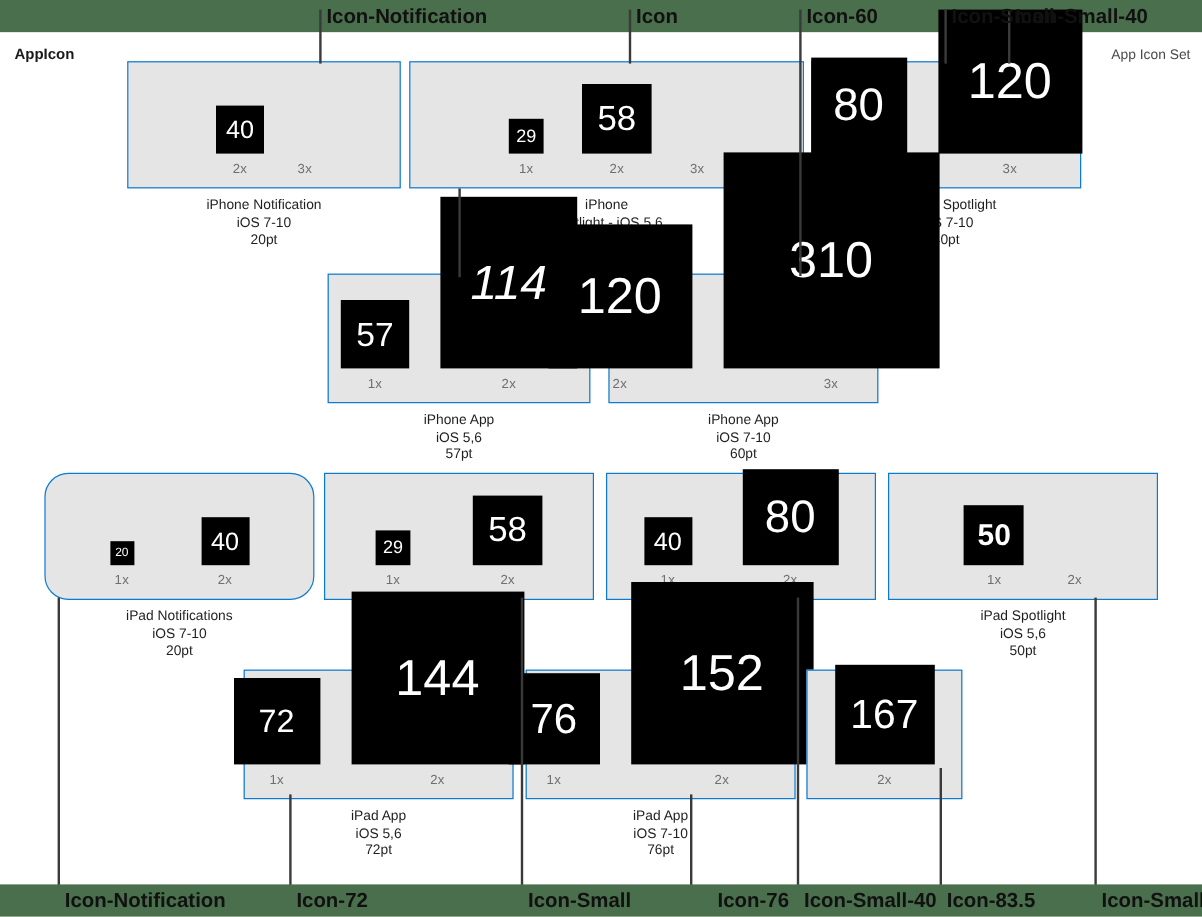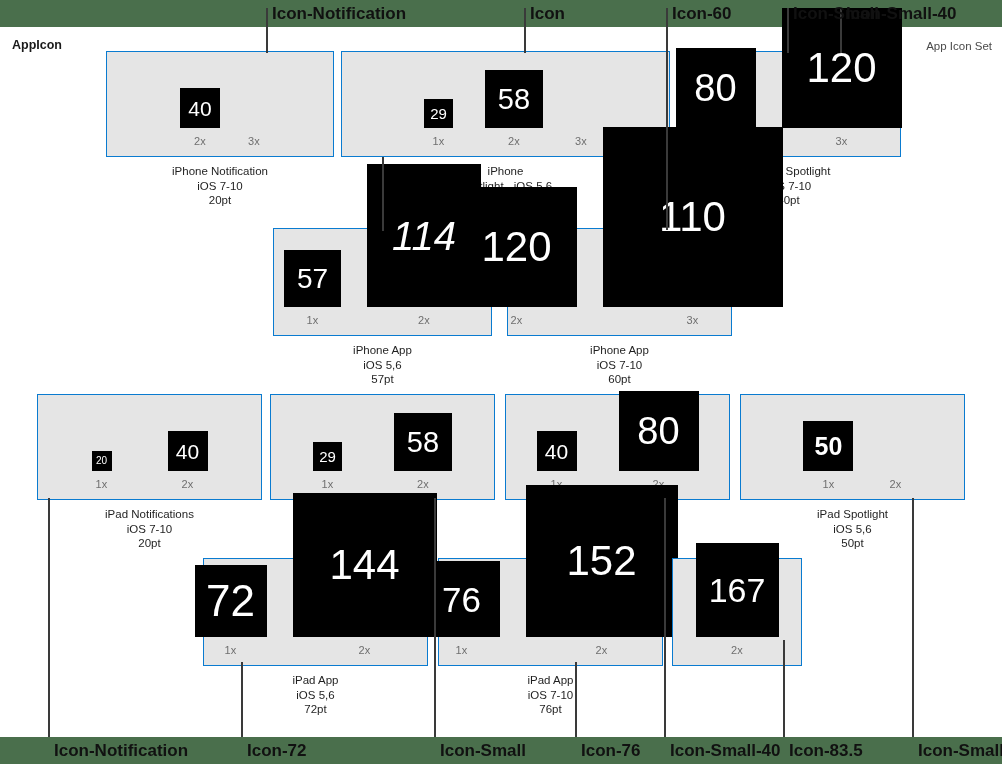--- a/index.html
+++ b/index.html
@@ -166,30 +166,30 @@
 iOS 5,6
 57pt</div>
     </div>
     <div class="group" style="left: 507px; top: 228px; width: 225px;">
       <div class="gbox" style="width: 225px; height: 108px; --gap: 26px;">
         <div class="slot">
           <div class="tile" style="width: 120px; height: 120px; font-size: 42px;">120</div>
           <div class="scale">2x</div>
         </div>
         <div class="slot">
-          <div class="tile" style="width: 180px; height: 180px; font-size: 42px;">110</div>
+          <div class="tile" style="width: 180px; height: 180px; font-size: 42px;">310</div>
           <div class="scale">3x</div>
         </div>
       </div>
       <div class="caption">iPhone App
 iOS 7-10
 60pt</div>
     </div>
     <div class="group" style="left: 37px; top: 394px; width: 225px;">
-      <div class="gbox" style="width: 225px; height: 106px; --gap: 56px;">
+      <div class="gbox" style="width: 225px; height: 106px; border-radius: 20px; --gap: 56px;">
         <div class="slot">
           <div class="tile" style="width: 20px; height: 20px; font-size: 10px;">20</div>
           <div class="scale">1x</div>
         </div>
         <div class="slot">
           <div class="tile" style="width: 40px; height: 40px; font-size: 21px;">40</div>
           <div class="scale">2x</div>
         </div>
       </div>
       <div class="caption">iPad Notifications
@@ -236,21 +236,21 @@
           <div class="scale">2x</div>
         </div>
       </div>
       <div class="caption">iPad Spotlight
 iOS 5,6
 50pt</div>
     </div>
     <div class="group" style="left: 203px; top: 558px; width: 225px;">
       <div class="gbox" style="width: 225px; height: 108px; --gap: 26px;">
         <div class="slot">
-          <div class="tile" style="width: 72px; height: 72px; font-size: 44px;">72</div>
+          <div class="tile" style="width: 72px; height: 72px; font-size: 27px;">72</div>
           <div class="scale">1x</div>
         </div>
         <div class="slot">
           <div class="tile" style="width: 144px; height: 144px; font-size: 42px;">144</div>
           <div class="scale">2x</div>
         </div>
       </div>
       <div class="caption">iPad App
 iOS 5,6
 72pt</div>
@@ -266,21 +266,21 @@
           <div class="scale">2x</div>
         </div>
       </div>
       <div class="caption">iPad App
 iOS 7-10
 76pt</div>
     </div>
     <div class="group" style="left: 672px; top: 558px; width: 130px;">
       <div class="gbox" style="width: 130px; height: 108px; --gap: 20px;">
         <div class="slot">
-          <div class="tile" style="width: 83px; height: 94px; font-size: 34px;">167</div>
+          <div class="tile" style="width: 83px; height: 83px; font-size: 34px;">167</div>
           <div class="scale">2x</div>
         </div>
       </div>
     </div>
   </div>
 <div id="leaders-layer">
     <div class="leader" style="left: 266px; top: 8px; height: 45px; background: rgb(58, 58, 58);"></div>
     <div class="leader" style="left: 524px; top: 8px; height: 45px; background: rgb(58, 58, 58);"></div>
     <div class="leader" style="left: 787px; top: 8px; height: 45px; background: rgb(58, 58, 58);"></div>
     <div class="leader" style="left: 666px; top: 8px; height: 222px; background: rgb(58, 58, 58);"></div>
@@ -301,17 +301,17 @@
     <div class="band-label" style="left: 272px; top: 0px;">Icon-Notification</div>
     <div class="band-label" style="left: 530px; top: 0px;">Icon</div>
     <div class="band-label" style="left: 793px; top: 0px;">Icon-Small</div>
     <div class="band-label" style="left: 672px; top: 0px;">Icon-60</div>
     <div class="band-label" style="left: 846px; top: 0px;">Icon-Small-40</div>
   </div>
 <div id="bottom-labels-layer">
     <div class="band-label" style="left: 54px; top: 737px;">Icon-Notification</div>
     <div class="band-label" style="left: 247px; top: 737px;">Icon-72</div>
     <div class="band-label" style="left: 440px; top: 737px;">Icon-Small</div>
-    <div class="band-label" style="left: 581px; top: 737px;">Icon-76</div>
+    <div class="band-label" style="left: 598px; top: 737px;">Icon-76</div>
     <div class="band-label" style="left: 670px; top: 737px;">Icon-Small-40</div>
     <div class="band-label" style="left: 789px; top: 737px;">Icon-83.5</div>
     <div class="band-label" style="left: 918px; top: 737px;">Icon-Small-50</div>
   </div>
 
 </body></html>

